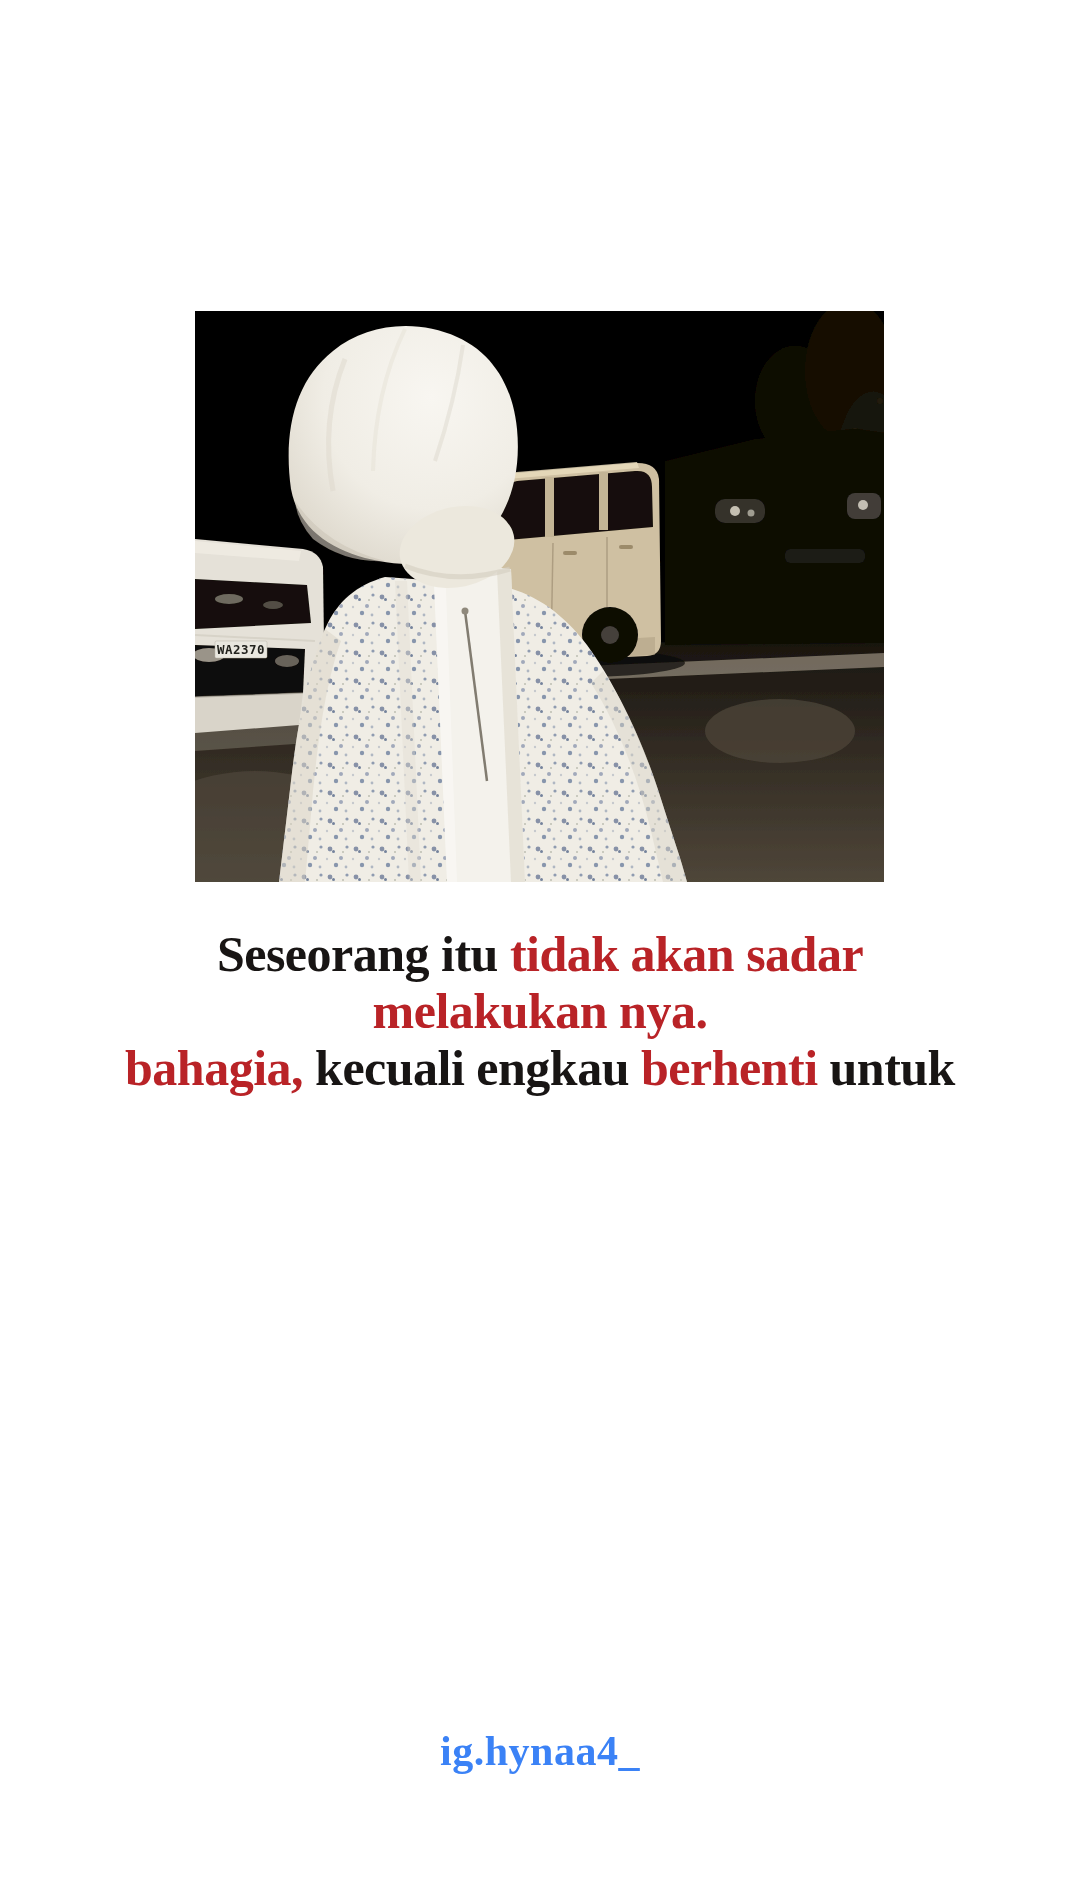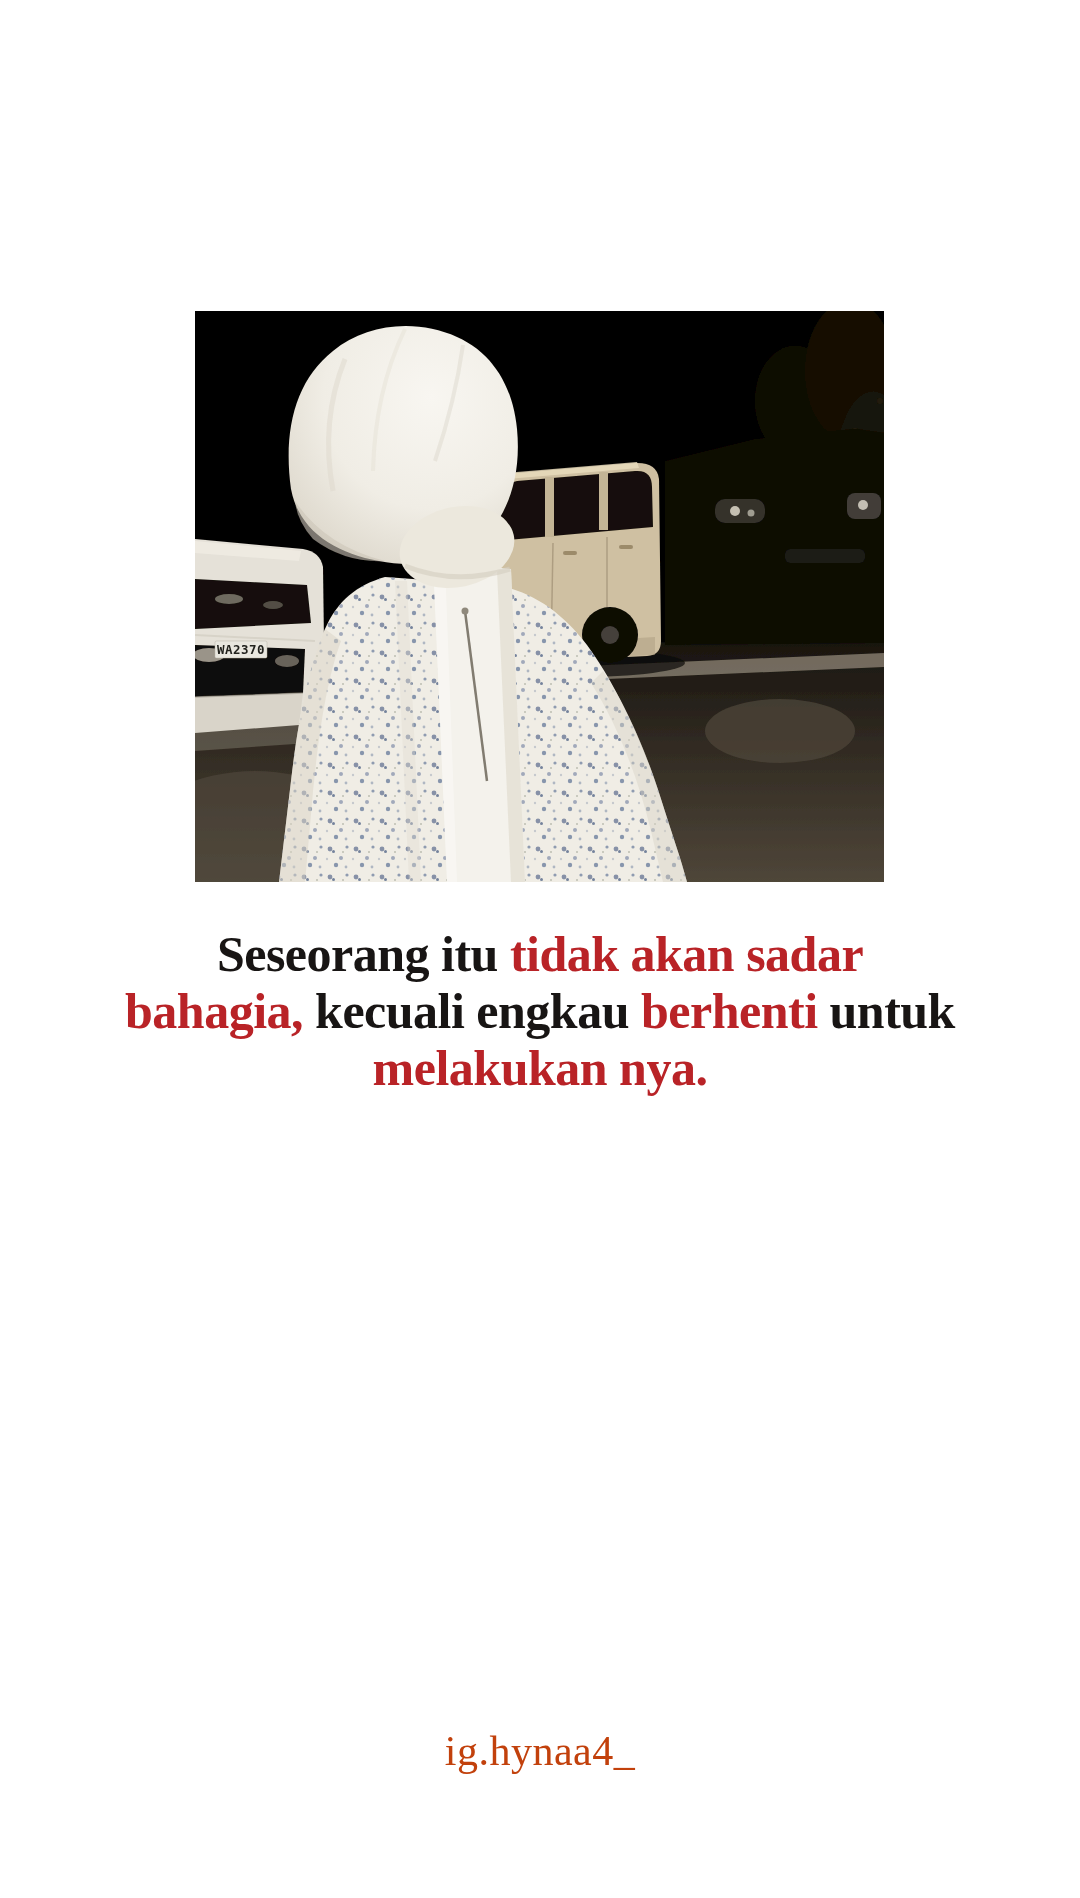--- a/index.html
+++ b/index.html
@@ -14,21 +14,21 @@
   }
   .quote {
     position:absolute; left:0; top:926px; width:1080px;
     text-align:center; font-size:50px; line-height:57px;
     font-weight:600; letter-spacing:-0.5px; color:var(--ink);
   }
   .quote .red { color:var(--accent); }
   .footer {
     position:absolute; left:0; top:1726px; width:1080px;
     text-align:center; font-size:42px; line-height:50px;
-    font-weight:400; color:#c2410c; letter-spacing:0.5px;
+    font-weight:700; color:#3b82f6; letter-spacing:0.5px;
   }
 </style>
 </head>
 <body>
 
 <div class="canvas">
 
   <svg class="photo" viewBox="0 0 689 571" preserveAspectRatio="none" xmlns="http://www.w3.org/2000/svg">
     <defs>
       <filter id="soft" x="-5%" y="-5%" width="110%" height="110%">
@@ -148,19 +148,19 @@
           <path d="M268,34 Q260,90 240,150" stroke="#d8d2c5" stroke-width="4" fill="none" opacity="0.4"></path>
           <path d="M100,190 Q130,235 190,250 Q150,252 118,228 Q102,210 100,190 Z" fill="#cbc5b7" opacity="0.6"></path>
           <path d="M210,255 Q260,275 315,258" stroke="#d3cdbf" stroke-width="5" fill="none" opacity="0.6"></path>
         </g>
       </g>
     </g>
   </svg>
 
   <div class="quote">
     <div class="line"><span>Seseorang itu </span><span class="red">tidak akan sadar</span></div>
+    <div class="line"><span class="red">melakukan nya.</span></div>
     <div class="line"><span class="red">bahagia, </span><span>kecuali engkau </span><span class="red">berhenti</span><span> untuk</span></div>
-    <div class="line"><span class="red">melakukan nya.</span></div>
   </div>
 
   <div class="footer">ig.hynaa4_</div>
 
 </div>
 
 </body></html>

